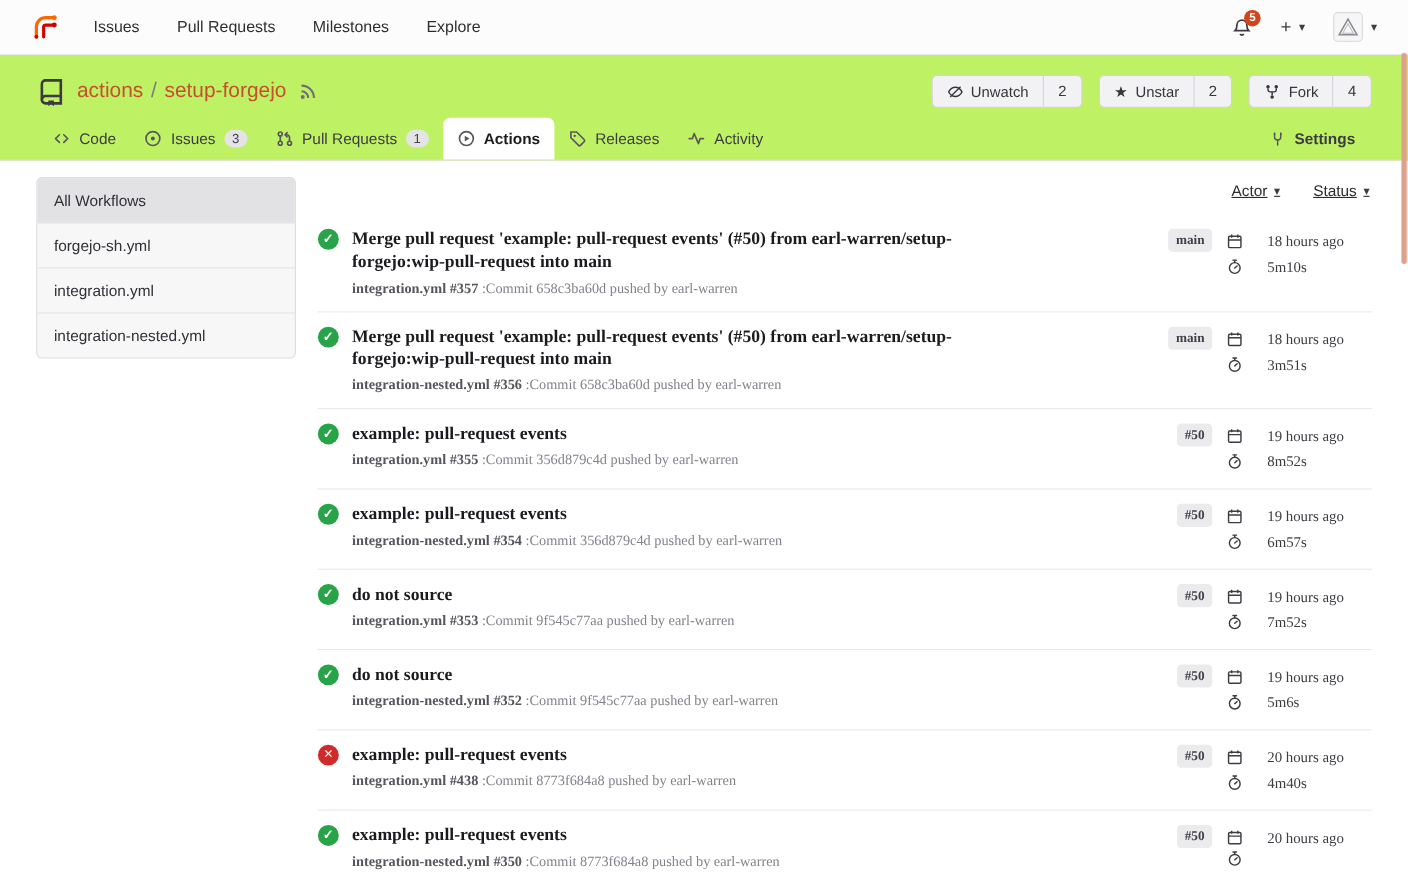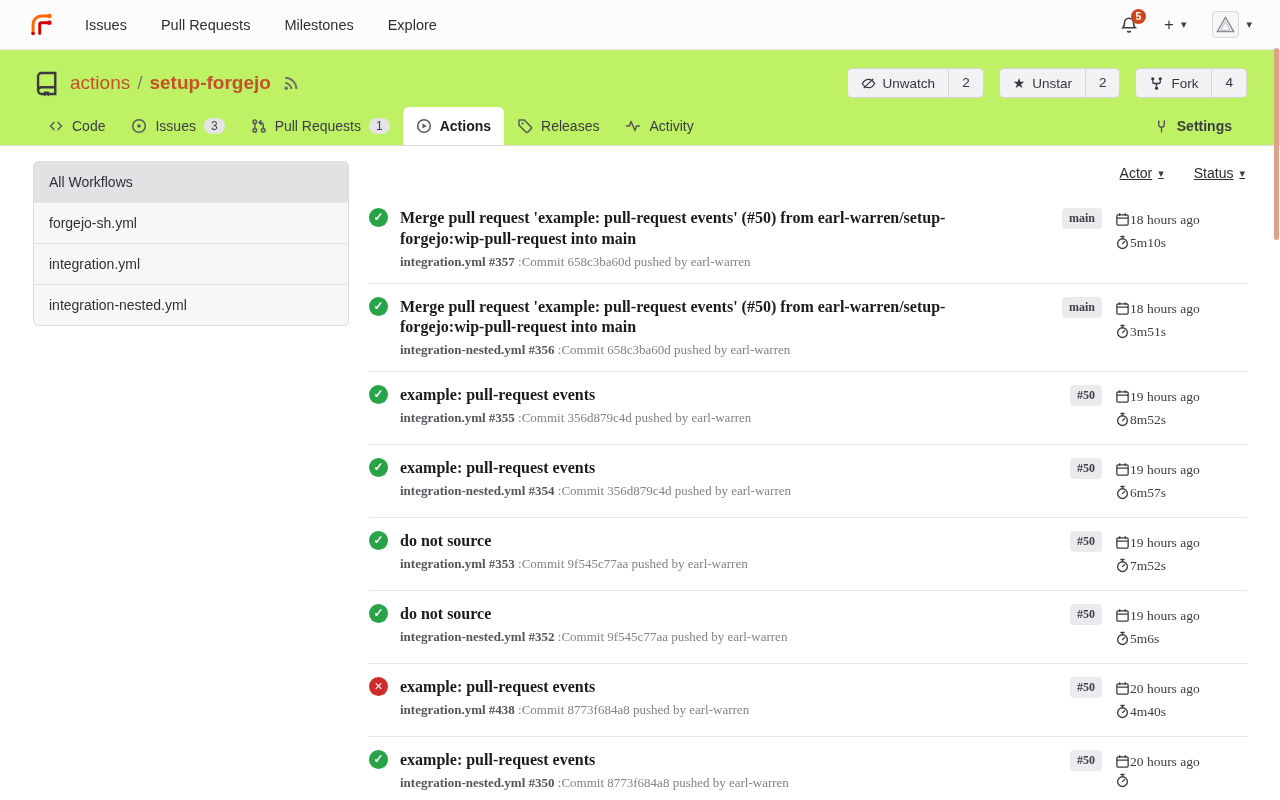--- a/index.html
+++ b/index.html
@@ -22,21 +22,21 @@
   .caret { font-size:11px; color:#3c3c42; }
   .avatar-box { width:27px; height:27px; border:1px solid #d9d9dc; border-radius:4px;
     background:#f6f6f7; display:flex; align-items:center; justify-content:center; }
 
   
   .repo-header { background:#bef264; border-bottom:1px solid #dcdcdf; padding:18px 33px 0; }
   .repo-title-row { display:flex; align-items:center; }
   .repo-icon { color:#3a3a40; margin-right:10px; display:flex; }
   .breadcrumb { font-size:19px; display:flex; align-items:center; gap:7px; }
   .breadcrumb a { color:#c4512c; text-decoration:none; cursor:pointer; }
-  .breadcrumb .repo-name { font-weight:700; }
+  .breadcrumb .repo-name { font-weight:400; }
   .breadcrumb .sep { color:#7a7a80; }
   .rss { color:#6e6e74; margin-left:10px; display:flex; cursor:pointer; }
   .repo-actions { margin-left:auto; display:flex; gap:15px; }
   .btn-group { display:flex; border:1px solid #d4d4d8; border-radius:5px; overflow:hidden;
     background:#f2f2f4; font-size:13.5px; color:#35353b; }
   .btn-main { display:flex; align-items:center; gap:7px; padding:6px 13px; cursor:pointer; }
   .btn-count { padding:6px 13px; border-left:1px solid #d4d4d8; cursor:pointer; }
   .star-glyph { font-size:14px; }
 
   
@@ -44,21 +44,21 @@
   .tab { display:flex; align-items:center; gap:8px; padding:11px 13px; font-size:14px;
     color:#3c3c43; cursor:pointer; border-radius:6px 6px 0 0; }
   .tab .ticon { color:#57575c; display:flex; }
   .tab.active { background:#fff; font-weight:600; color:#1c1c1f; }
   .tab-badge { background:#e4e4e7; color:#41424b; font-size:12px; border-radius:10px;
     padding:1px 7px; }
   .tab-settings { margin-left:auto;font-weight:bold; }
 
   
   .content { display:flex; padding:15px 33px 0; gap:20px; }
-  .workflow-menu { width:316px; flex:none; border:1px solid #dcdcdf; border-radius:5px;
+  .workflow-menu { width:236px; flex:none; border:1px solid #dcdcdf; border-radius:5px;
     background:#f7f7f8; overflow:hidden; align-self:flex-start; }
   .wf-item { padding:12px 15px; font-size:14px; color:#303036; cursor:pointer;
     border-bottom:1px solid #e4e4e7; }
   .wf-item:last-child { border-bottom:none; }
   .wf-item.selected { background:#e2e2e5; }
 
   .main-col { flex:1; min-width:0; }
   .filters { display:flex; justify-content:flex-end; gap:30px; margin:4px 2px 14px 0; }
   .filter-dd { font-size:14px; color:#2b2b30; cursor:pointer; display:flex; gap:6px;
     align-items:center;text-decoration:underline; }
@@ -76,21 +76,21 @@
   .run-main { flex:1; min-width:0; padding-right:16px; }
   .run-title { font-size:16px; font-weight:700; color:#1b1b1f; line-height:1.3;
     text-decoration:none; display:block; max-width:620px; }
   .run-sub { margin-top:4px; font-size:13px; color:#82828a; }
   .run-sub b { color:#55555c; font-weight:700; }
   .run-badge-col { width:62px; flex:none; display:flex; justify-content:flex-end;
     margin-right:13px; }
   .ref-badge { background:#ebebee; color:#40414a; font-size:12px; border-radius:4px;
     padding:3px 7px; font-weight:600; cursor:pointer; }
   .run-meta { width:132px; flex:none; font-size:13.5px; color:#3c3c42; }
-  .meta-line { display:flex; align-items:center; gap:0; line-height:23px; }
+  .meta-line { display:flex; align-items:center; gap:22px; line-height:23px; }
   .meta-line .micon { display:flex; color:#3c3c42; }
 
   
   .scroll-thumb { position:fixed; right:1px; top:48px; width:5px; height:192px;
     background:#dfa08c; border-radius:3px; }
 </style>
 </head>
 <body>
 
 <div class="navbar">

